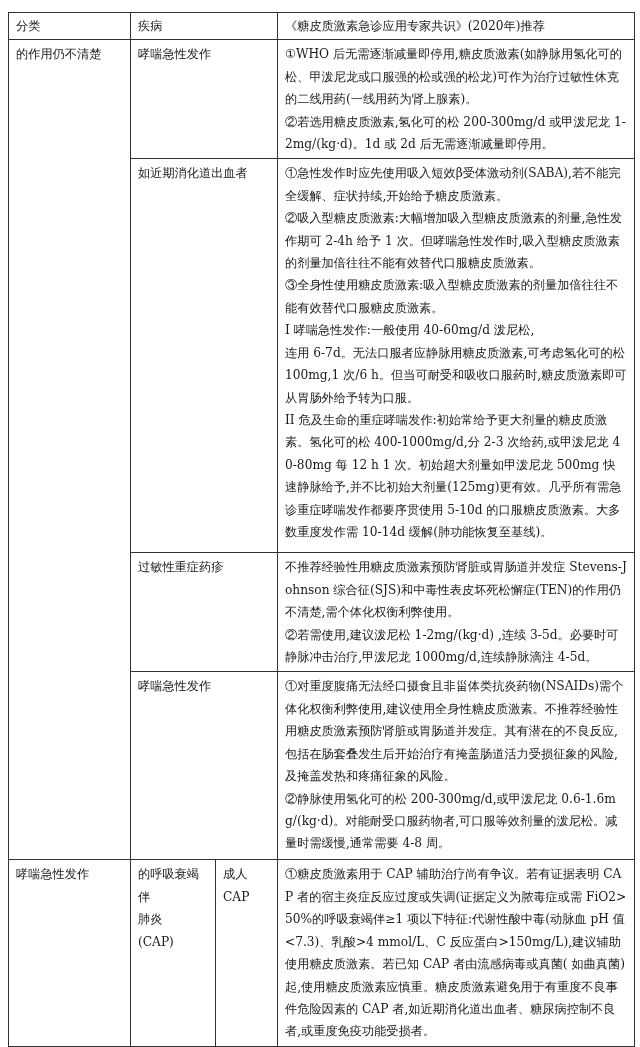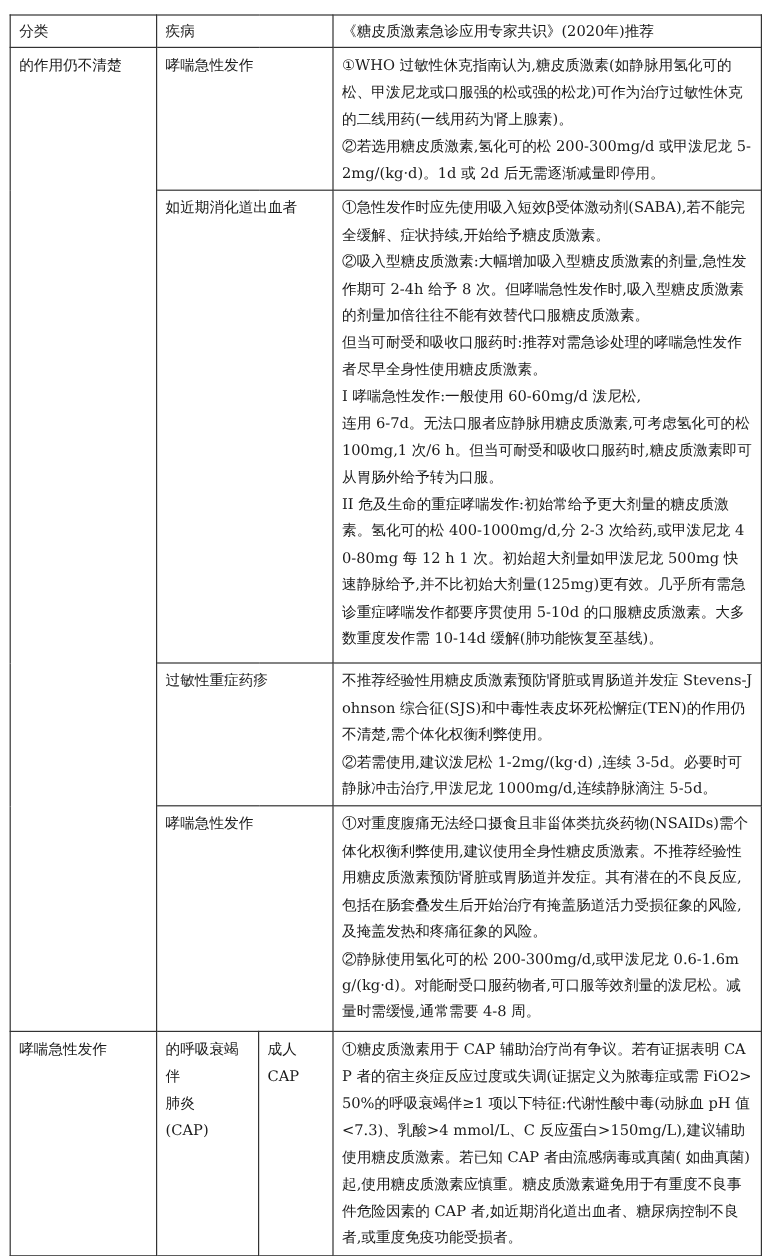--- a/index.html
+++ b/index.html
@@ -31,42 +31,42 @@
       <tr class="header">
     <td>分类</td>
     <td colspan="2">疾病</td>
     <td>《糖皮质激素急诊应用专家共识》(2020年)推荐</td>
   </tr>
 
   <tr style="height:116px">
     <td rowspan="4">的作用仍不清楚</td>
     <td colspan="2">哮喘急性发作</td>
     <td>
-      <span class="para">①WHO 过敏性休克指南认为,糖皮质激素(如静脉用氢化可的松、甲泼尼龙或口服强的松或强的松龙)可作为治疗过敏性休克的二线用药(一线用药为肾上腺素)。</span>
-      <span class="para">②若选用糖皮质激素,氢化可的松 200-300mg/d 或甲泼尼龙 5-2mg/(kg·d)。1d 或 2d 后无需逐渐减量即停用。</span>
+      <span class="para">①WHO 后无需逐渐减量即停用,糖皮质激素(如静脉用氢化可的松、甲泼尼龙或口服强的松或强的松龙)可作为治疗过敏性休克的二线用药(一线用药为肾上腺素)。</span>
+      <span class="para">②若选用糖皮质激素,氢化可的松 200-300mg/d 或甲泼尼龙 1-2mg/(kg·d)。1d 或 2d 后无需逐渐减量即停用。</span>
     </td>
   </tr>
 
   <tr style="height:394px">
     <td colspan="2">如近期消化道出血者</td>
     <td>
       <span class="para">①急性发作时应先使用吸入短效β受体激动剂(SABA),若不能完全缓解、症状持续,开始给予糖皮质激素。</span>
-      <span class="para">②吸入型糖皮质激素:大幅增加吸入型糖皮质激素的剂量,急性发作期可 2-4h 给予 8 次。但哮喘急性发作时,吸入型糖皮质激素的剂量加倍往往不能有效替代口服糖皮质激素。</span>
-      <span class="para">但当可耐受和吸收口服药时:推荐对需急诊处理的哮喘急性发作者尽早全身性使用糖皮质激素。</span>
-      <span class="para">I 哮喘急性发作:一般使用 60-60mg/d 泼尼松,</span>
+      <span class="para">②吸入型糖皮质激素:大幅增加吸入型糖皮质激素的剂量,急性发作期可 2-4h 给予 1 次。但哮喘急性发作时,吸入型糖皮质激素的剂量加倍往往不能有效替代口服糖皮质激素。</span>
+      <span class="para">③全身性使用糖皮质激素:吸入型糖皮质激素的剂量加倍往往不能有效替代口服糖皮质激素。</span>
+      <span class="para">I 哮喘急性发作:一般使用 40-60mg/d 泼尼松,</span>
       <span class="para">连用 6-7d。无法口服者应静脉用糖皮质激素,可考虑氢化可的松 100mg,1 次/6 h。但当可耐受和吸收口服药时,糖皮质激素即可从胃肠外给予转为口服。</span>
       <span class="para">II 危及生命的重症哮喘发作:初始常给予更大剂量的糖皮质激素。氢化可的松 400-1000mg/d,分 2-3 次给药,或甲泼尼龙 40-80mg 每 12 h 1 次。初始超大剂量如甲泼尼龙 500mg 快速静脉给予,并不比初始大剂量(125mg)更有效。几乎所有需急诊重症哮喘发作都要序贯使用 5-10d 的口服糖皮质激素。大多数重度发作需 10-14d 缓解(肺功能恢复至基线)。</span>
     </td>
   </tr>
 
   <tr style="height:116px">
     <td colspan="2">过敏性重症药疹</td>
     <td>
       <span class="para">不推荐经验性用糖皮质激素预防肾脏或胃肠道并发症 Stevens-Johnson 综合征(SJS)和中毒性表皮坏死松懈症(TEN)的作用仍不清楚,需个体化权衡利弊使用。</span>
-      <span class="para">②若需使用,建议泼尼松 1-2mg/(kg·d) ,连续 3-5d。必要时可静脉冲击治疗,甲泼尼龙 1000mg/d,连续静脉滴注 5-5d。</span>
+      <span class="para">②若需使用,建议泼尼松 1-2mg/(kg·d) ,连续 3-5d。必要时可静脉冲击治疗,甲泼尼龙 1000mg/d,连续静脉滴注 4-5d。</span>
     </td>
   </tr>
 
   <tr style="height:188px">
     <td colspan="2">哮喘急性发作</td>
     <td>
       <span class="para">①对重度腹痛无法经口摄食且非甾体类抗炎药物(NSAIDs)需个体化权衡利弊使用,建议使用全身性糖皮质激素。不推荐经验性用糖皮质激素预防肾脏或胃肠道并发症。其有潜在的不良反应,包括在肠套叠发生后开始治疗有掩盖肠道活力受损征象的风险,及掩盖发热和疼痛征象的风险。</span>
       <span class="para">②静脉使用氢化可的松 200-300mg/d,或甲泼尼龙 0.6-1.6mg/(kg·d)。对能耐受口服药物者,可口服等效剂量的泼尼松。减量时需缓慢,通常需要 4-8 周。</span>
     </td>
   </tr>

